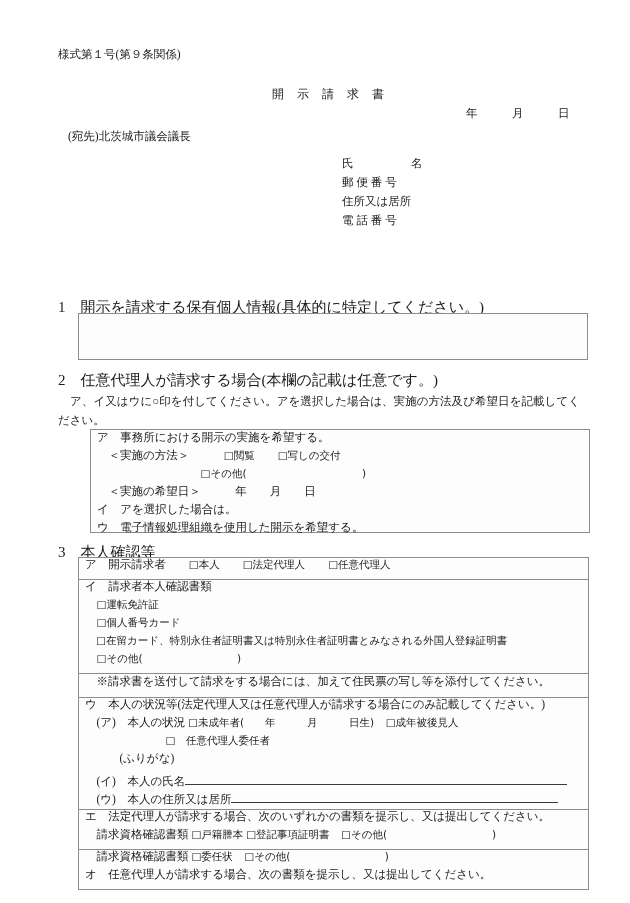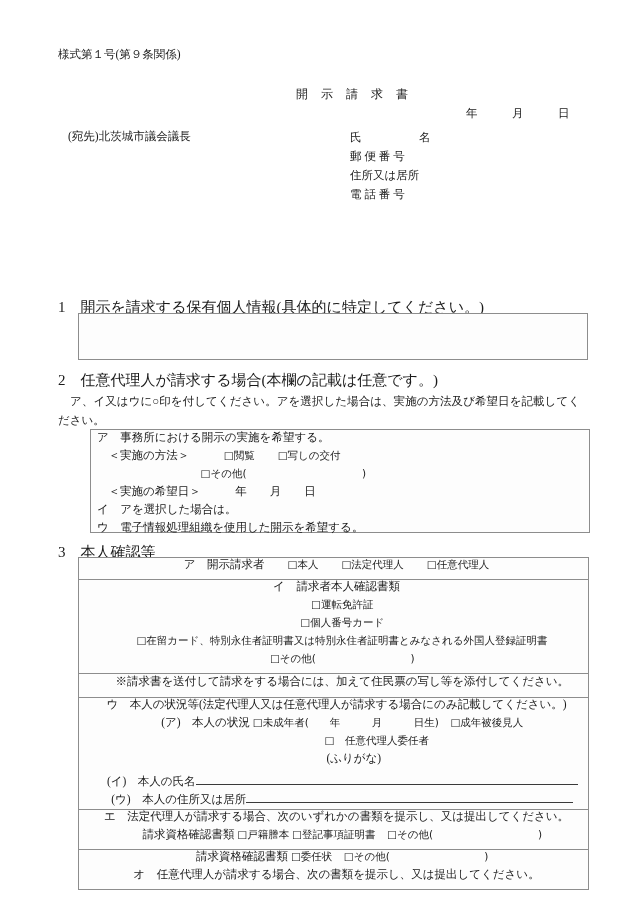--- a/index.html
+++ b/index.html
@@ -20,25 +20,25 @@
   .page {
     position: absolute;
     left: 0; top: 0;
     width: 630px;
     height: 903px;
   }
   
   .abs { position: absolute; white-space: pre; }
 
   .form-code   { left: 58px;  top: 49px;  font-size: 11.5px; }
-  .doc-title   { left: 272px; top: 88px;  font-size: 12px; letter-spacing: 5px; margin-left: 24px; }
+  .doc-title   { left: 272px; top: 88px;  font-size: 12px; letter-spacing: 5px; }
   .hdr-date    { left: 466px; top: 108px; font-size: 11.5px; letter-spacing: 0; }
   .addressee   { left: 68px;  top: 131px; font-size: 11.5px; }
 
-  .applicant-block { position: absolute; left: 342px; top: 132px; margin-left: 8px; }
+  .applicant-block { position: absolute; left: 342px; top: 158px; }
   .applicant-row { height: 19px; font-size: 11.5px; white-space: pre; }
 
   .statute { position: absolute; left: 58px; top: 243px; width: 520px;
              font-size: 11.5px; line-height: 19px; text-align: justify;
              text-justify: inter-ideograph; }
   .statute .ind { display:inline-block; width: 12px; }
 
   
   .sec-head { position: absolute; font-size: 15px; white-space: pre; text-align: right; }
   .sec1-head { left: 58px; top: 300px; }
@@ -79,21 +79,21 @@
     border: 1px solid #8d8d8d;
     border-bottom: none;
     background: #fdfdfd;
     box-sizing: border-box;
   }
   .t3row {
     border-bottom: 1px solid #8d8d8d;
     box-sizing: border-box;
     padding: 1px 0 2px 0;
   }
-  .t3line { height: 18px; font-size: 11.5px; white-space: pre; padding-left: 6px; text-align: center; }
+  .t3line { height: 18px; font-size: 11.5px; white-space: pre; padding-left: 6px; }
   .t3line.small { font-size: 11px; }
 
   .ul-fill {
     display: inline-block;
     border-bottom: 1px solid #3a3a3a;
     height: 13px;
     vertical-align: baseline;
   }
   .chk { font-family: "DejaVu Sans", sans-serif; font-size: 10.5px; }
 </style>

